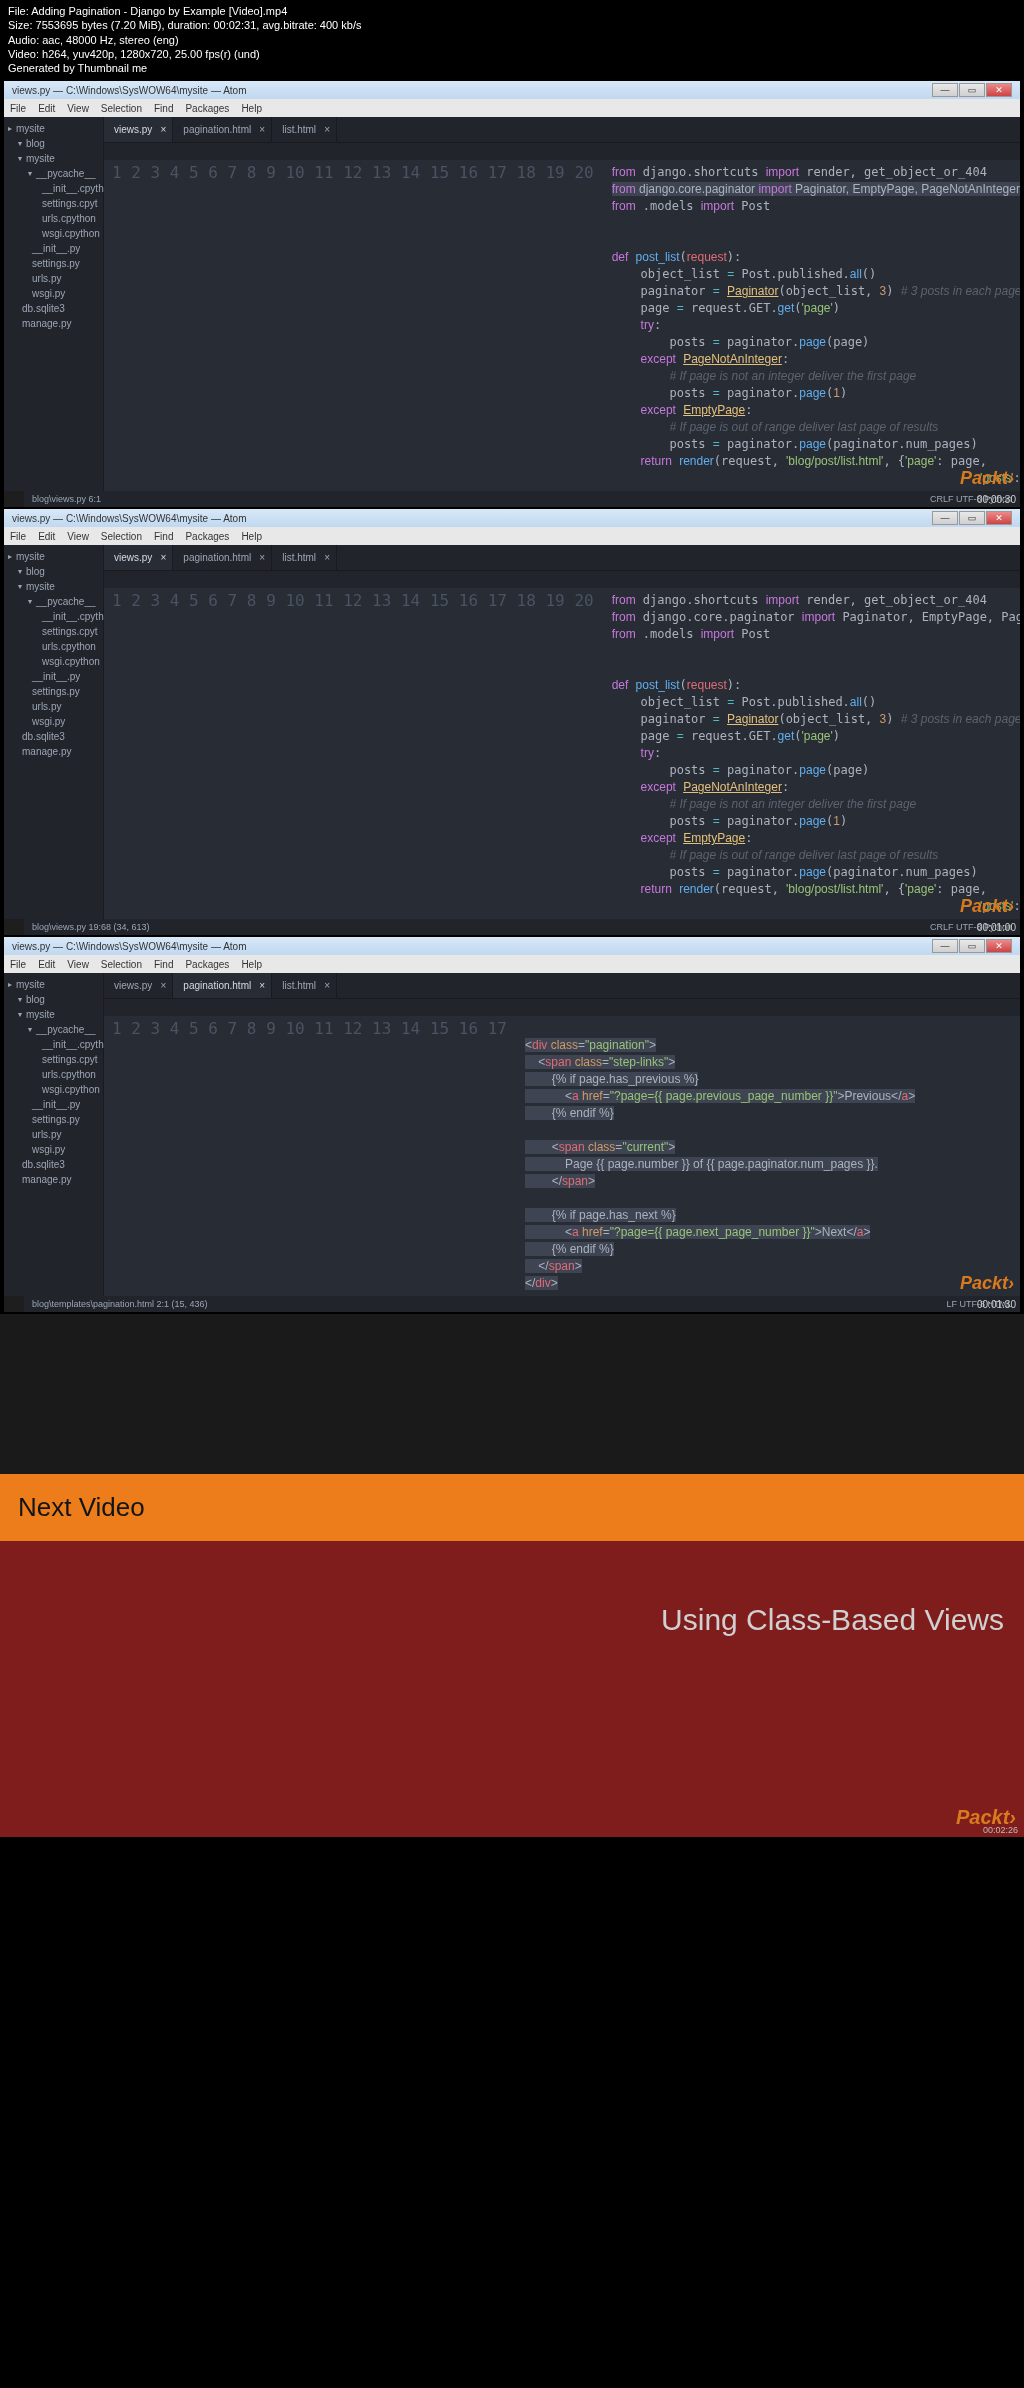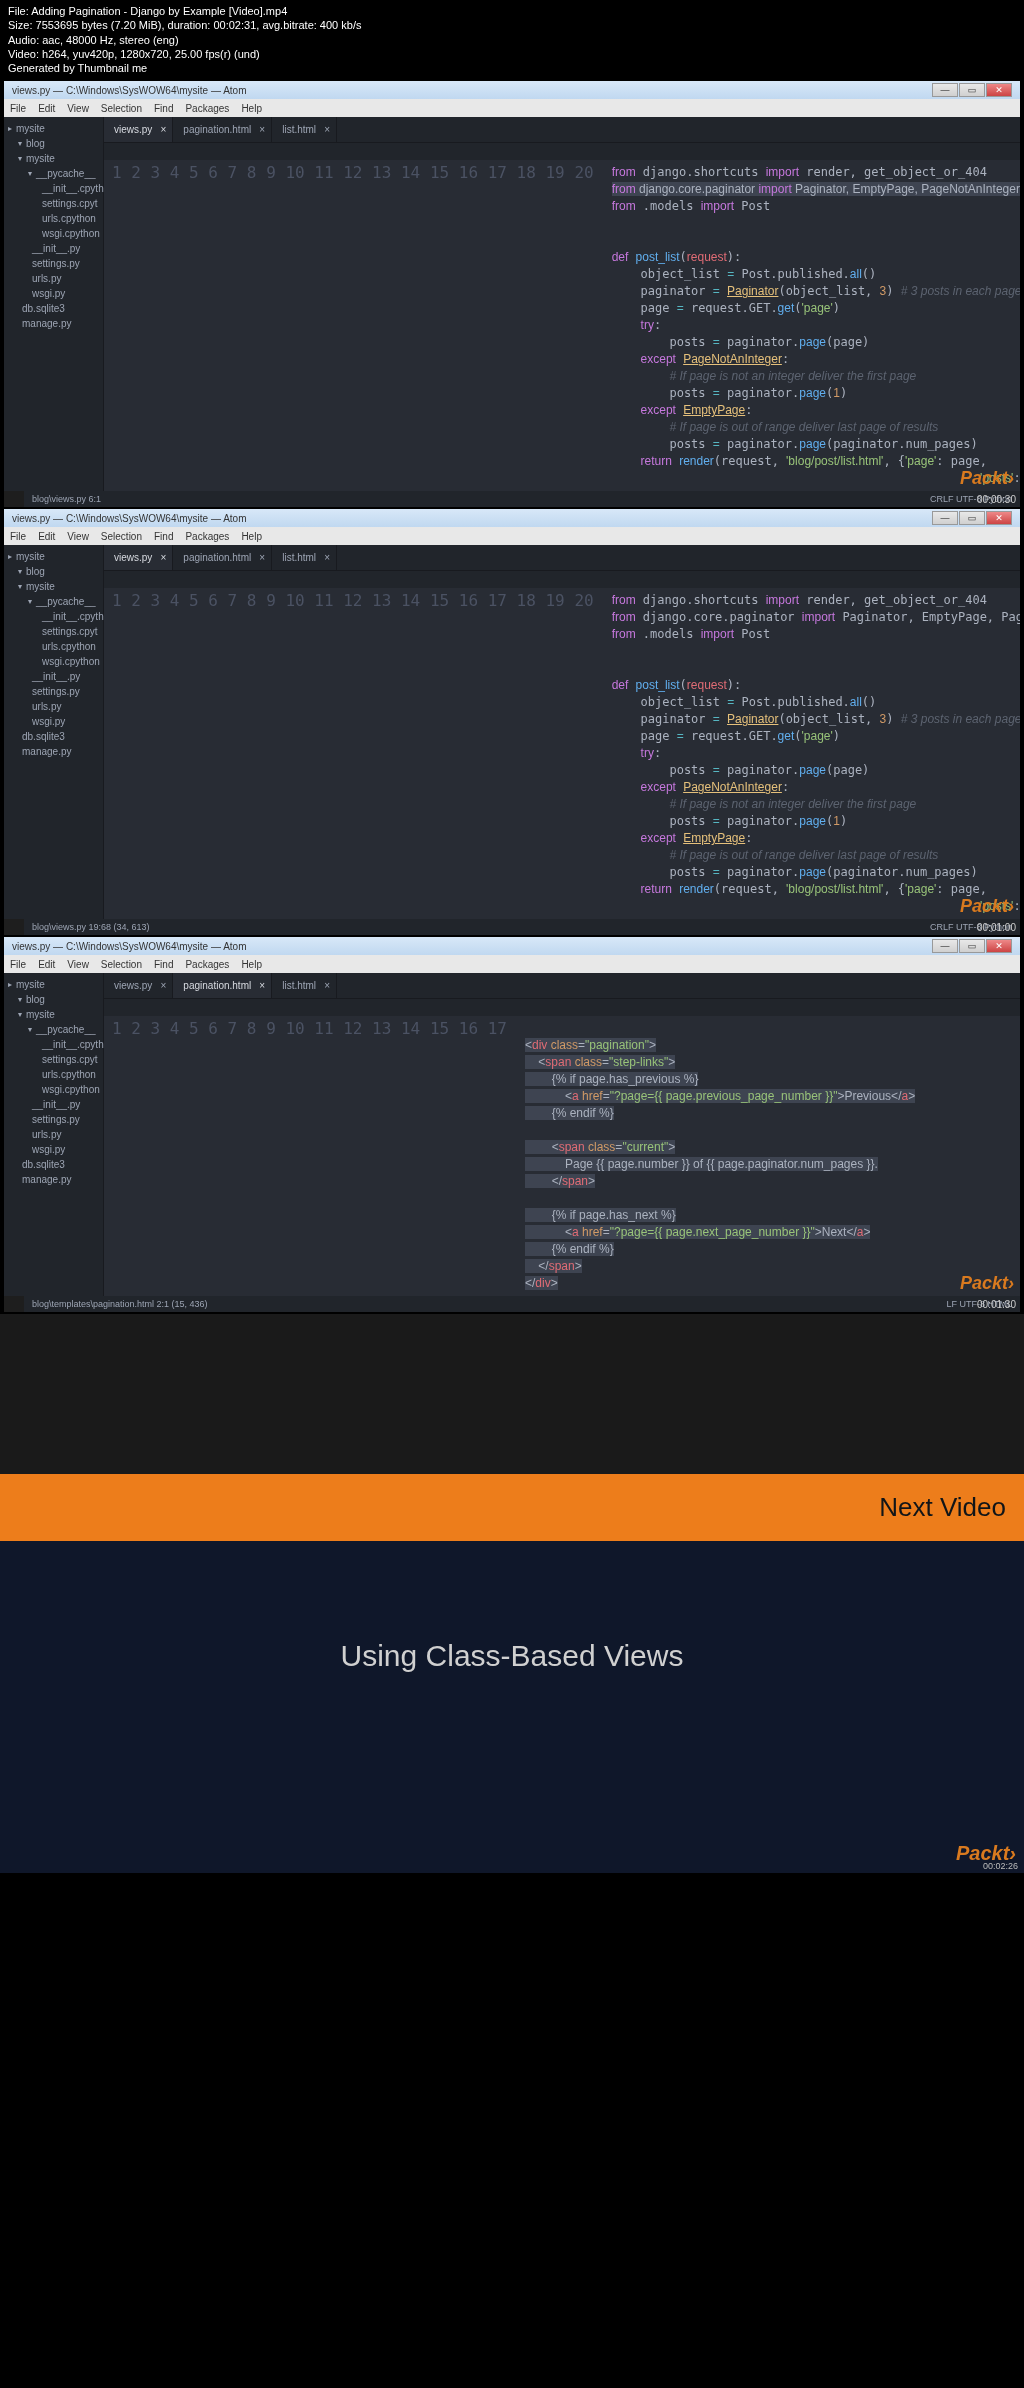--- a/index.html
+++ b/index.html
@@ -31,22 +31,22 @@
 .num { color: #d19a66; }
 .com { color: #5c6370; font-style: italic; }
 .cls { color: #e5c07b; text-decoration: underline; }
 .op { color: #56b6c2; }
 .var { color: #e06c75; }
 .hl { background: #3e4451; }
 .statusbar { background: #21252b; color: #9da5b4; font-size: 9px; padding: 3px 8px; display: flex; justify-content: space-between; margin-left: 20px; }
 .watermark { position: absolute; right: 6px; bottom: 18px; color: #d97a1f; font-size: 18px; font-weight: bold; font-style: italic; }
 .timestamp { position: absolute; right: 4px; bottom: 2px; color: #ccc; font-size: 10px; }
 .next-video { background: #1a1a1a; height: 160px; }
-.orange-bar { background: #ed7d1b; color: #111518; text-align: right; padding: 18px; font-size: 26px; font-weight: 300; }
-.title-slide { background: #0f172a; color: #d0d0d0; text-align: center; padding: 98px 20px 200px; font-size: 30px; font-weight: 300; position: relative; }
+.orange-bar { background: #ed7d1b; color: #111518; text-align: left; padding: 18px; font-size: 26px; font-weight: 300; }
+.title-slide { background: #7f1d1d; color: #d0d0d0; text-align: right; padding: 62px 20px 200px; font-size: 30px; font-weight: 300; position: relative; }
 .title-watermark { position: absolute; right: 8px; bottom: 8px; color: #d97a1f; font-size: 20px; font-weight: bold; font-style: italic; }
 .title-timestamp { position: absolute; right: 6px; bottom: 2px; color: #bbb; font-size: 9px; }
 .main-col { flex: 1; display: flex; flex-direction: column; gap: 17px; }
 .tag { color: #e06c75; }
 .attrn { color: #d19a66; }
 .attrv { color: #98c379; }
 </style>
 </head>
 <body>
 

